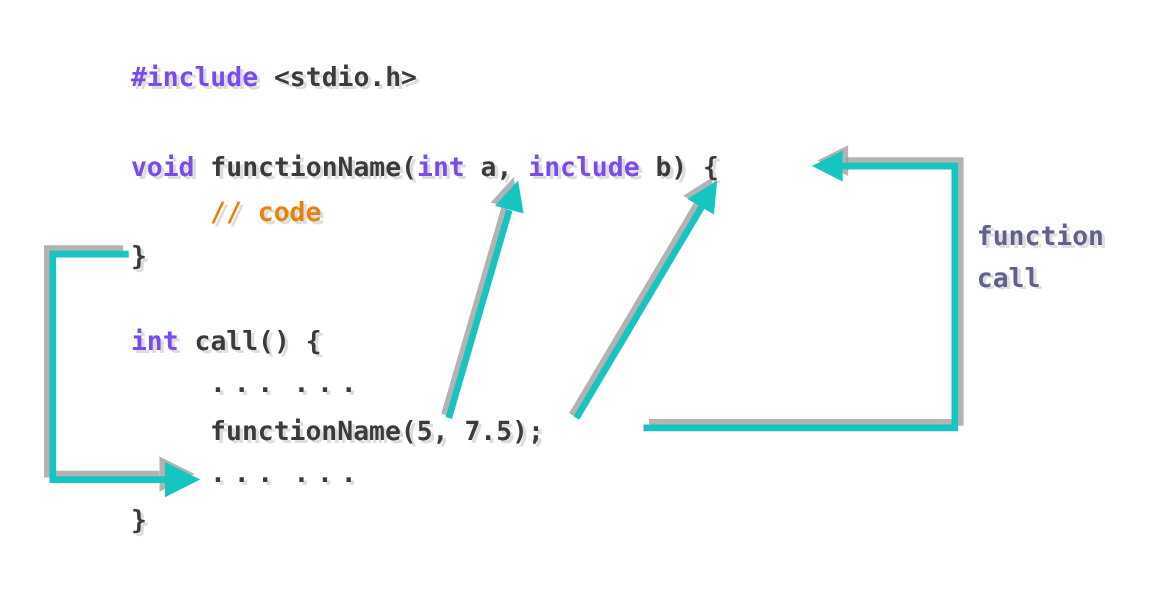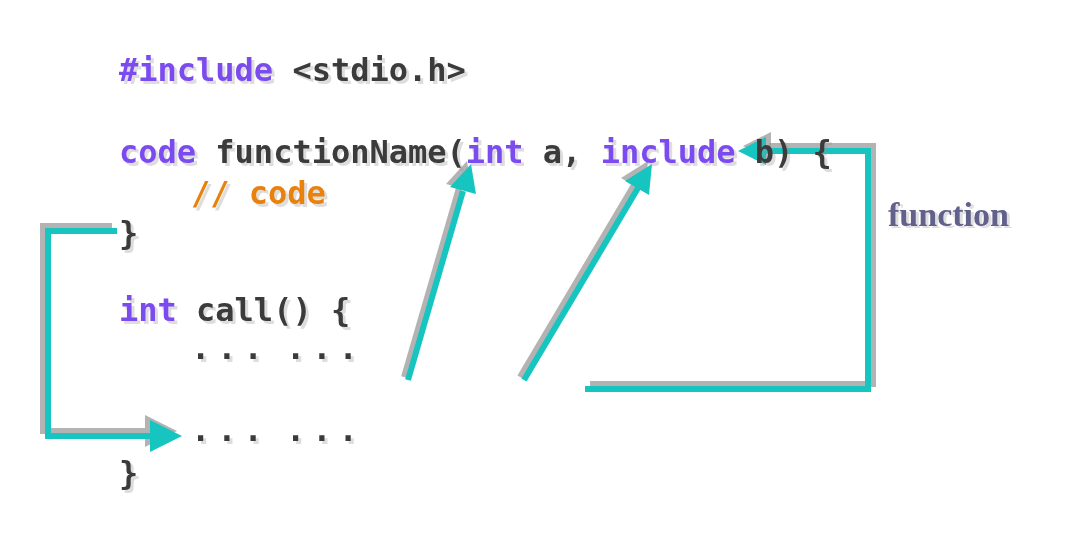--- a/index.html
+++ b/index.html
@@ -5,39 +5,38 @@
   html,body{margin:0;padding:0;background:#fff;}
   .canvas{
     position:relative;
     width:1068px;height:536px;
     background:var(--color-background,#ffffff);
     font-family:"DejaVu Sans Mono",monospace;
     overflow:hidden;
   }
   .code-line{
     position:absolute;
-    font-size:32px;
+    font-size:24px;
     font-weight:bold;
     line-height:34px;
     white-space:pre;
     color:var(--color-plain,#3B3B3B);
     text-shadow:3px 3px 0 rgba(150,150,150,0.32);
   }
   .kw{color:var(--color-keyword,#7C4BF0);}
   .comment{color:var(--color-comment,#E8820D);}
   .dots{letter-spacing:7px;word-spacing:-10px;}
   .diagram-label{
     position:absolute;
     left:888px;top:196px;
-    font-size:34px;
+    font-size:24px;
     font-weight:bold;
     line-height:38px;
     color:var(--color-label,#61618C);
     text-shadow:3px 2px 0 rgba(150,150,150,0.3);
-    font-family:Liberation Serif, serif;
   }
   .arrow-layer{
     position:absolute;left:0;top:0;width:1068px;height:536px;
     pointer-events:none;
   }
   .arrow-line{
     stroke:var(--color-arrow,#16C5C0);
     stroke-width:6;
     fill:none;
   }
@@ -81,32 +80,34 @@
     <g>
       <line class="shadow-line" x1="524" y1="380" x2="638" y2="188" transform="translate(-4,-3)"></line>
       <line class="arrow-line" x1="524" y1="380" x2="638" y2="188"></line>
       <polygon class="shadow-head" points="652,164 649,195 625,181" transform="translate(-4,-3)"></polygon>
       <polygon class="arrow-head" points="652,164 649,195 625,181"></polygon>
     </g>
   </svg>
 
   <div class="code-line" style="left:119px;top:53px"><span class="kw">#include</span><span> &lt;stdio.h&gt;</span></div>
 
-  <div class="code-line" style="left:119px;top:135px"><span class="kw">code</span><span> functionName(</span><span class="kw">int</span><span> a, </span><span class="kw">include</span><span> b) {</span></div>
+  <div class="code-line" style="left:119px;top:135px"><span class="kw">void</span><span> functionName(</span><span class="kw">int</span><span> a, </span><span class="kw">include</span><span> b) {</span></div>
 
   <div class="code-line comment" style="left:191px;top:176px">// code</div>
 
   <div class="code-line" style="left:119px;top:216px">}</div>
 
   <div class="code-line" style="left:119px;top:293px"><span class="kw">int</span><span> call() {</span></div>
 
   <div class="code-line dots" style="left:191px;top:331px">... ...</div>
 
+  <div class="code-line" style="left:191px;top:375px">functionName(5, 7.5);</div>
 
   <div class="code-line dots" style="left:191px;top:413px">... ...</div>
 
   <div class="code-line" style="left:119px;top:456px">}</div>
 
   <div class="diagram-label">
     <div>function</div>
+    <div>call</div>
   </div>
 
 </div>
 
 </body></html>

